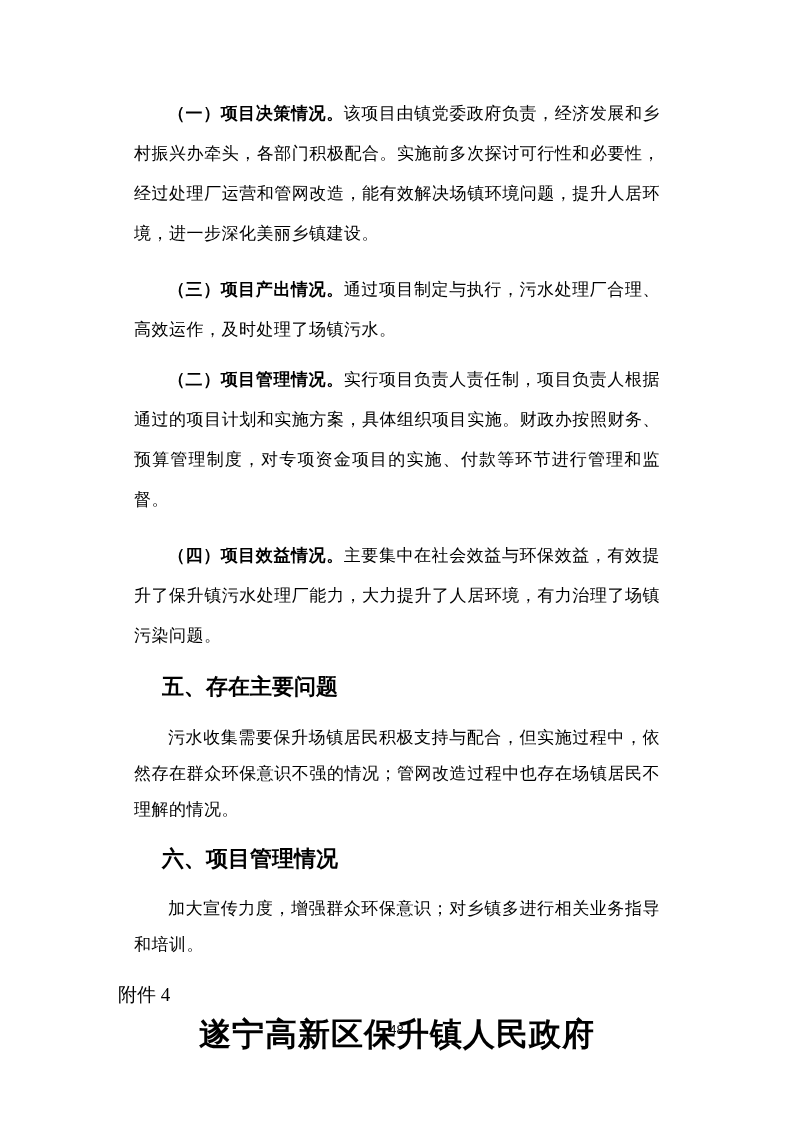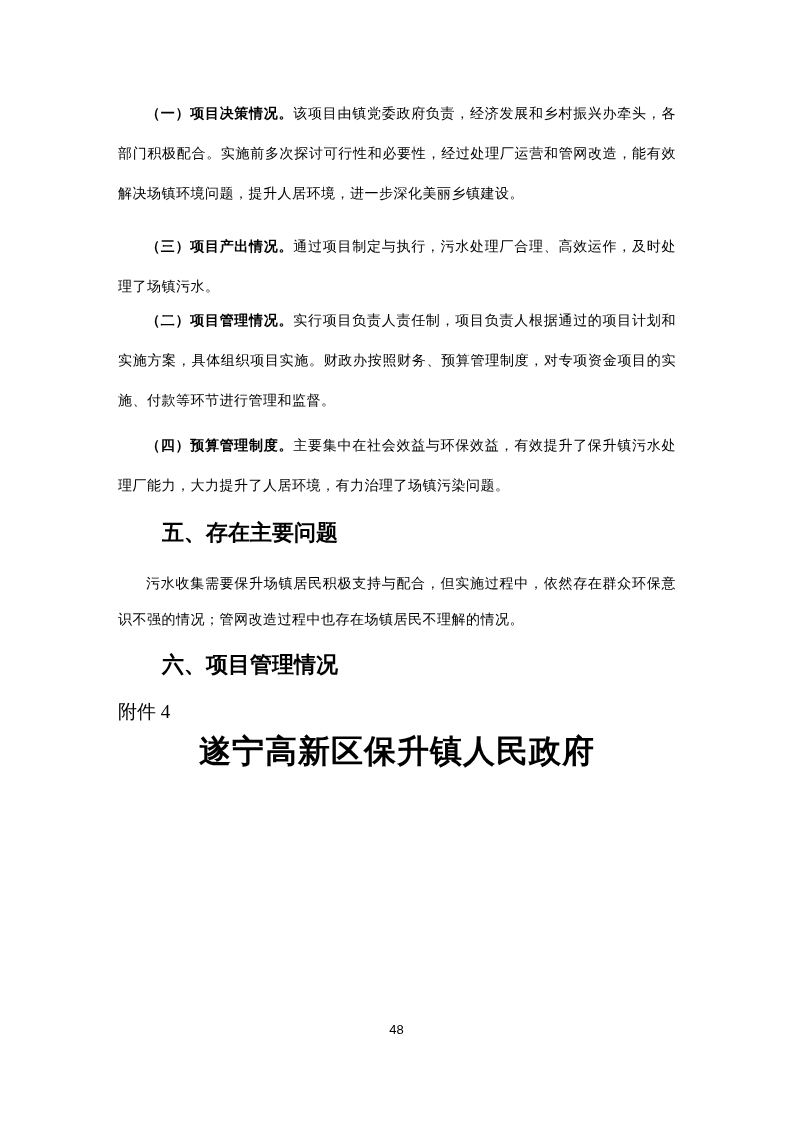--- a/index.html
+++ b/index.html
@@ -17,22 +17,22 @@
     overflow: hidden;
     font-family: "Liberation Serif", "DejaVu Serif", serif;
   }
   .content {
     position: absolute;
     left: 118px;
     right: 117px;
     top: 0;
   }
   .para {
-    margin: 0;
-    font-size: 14px;
+    margin: 16px;
+    font-size: 17px;
     line-height: 40px;
     text-align: justify;
     text-indent: 2em;
     letter-spacing: 0.5px;
     font-family: "Liberation Serif", "DejaVu Serif", serif;
   }
   .para .lead {
     font-weight: bold;
   }
   .p1 { margin-top: 94px; }
@@ -82,28 +82,29 @@
 
 <div class="doc-page">
   <div class="content">
 
     <p class="para p1"><span class="lead">（一）项目决策情况。</span><span>该项目由镇党委政府负责，经济发展和乡村振兴办牵头，各部门积极配合。实施前多次探讨可行性和必要性，经过处理厂运营和管网改造，能有效解决场镇环境问题，提升人居环境，进一步深化美丽乡镇建设。</span></p>
 
     <p class="para p3"><span class="lead">（三）项目产出情况。</span><span>通过项目制定与执行，污水处理厂合理、高效运作，及时处理了场镇污水。</span></p>
 
     <p class="para p2"><span class="lead">（二）项目管理情况。</span><span>实行项目负责人责任制，项目负责人根据通过的项目计划和实施方案，具体组织项目实施。财政办按照财务、预算管理制度，对专项资金项目的实施、付款等环节进行管理和监督。</span></p>
 
-    <p class="para p4"><span class="lead">（四）预算管理制度。</span><span>主要集中在社会效益与环保效益，有效提升了保升镇污水处理厂能力，大力提升了人居环境，有力治理了场镇污染问题。</span></p>
+    <p class="para p4"><span class="lead">（四）项目效益情况。</span><span>主要集中在社会效益与环保效益，有效提升了保升镇污水处理厂能力，大力提升了人居环境，有力治理了场镇污染问题。</span></p>
 
     <h3 class="heading h5">五、存在主要问题</h3>
 
     <p class="para p5">污水收集需要保升场镇居民积极支持与配合，但实施过程中，依然存在群众环保意识不强的情况；管网改造过程中也存在场镇居民不理解的情况。</p>
 
     <h3 class="heading h6">六、项目管理情况</h3>
 
+    <p class="para p6">加大宣传力度，增强群众环保意识；对乡镇多进行相关业务指导和培训。</p>
 
     <div class="attachment-label">附件 4</div>
 
     <div class="attachment-title">遂宁高新区保升镇人民政府</div>
 
   </div>
 
   <div class="page-number">48</div>
 </div>
 

